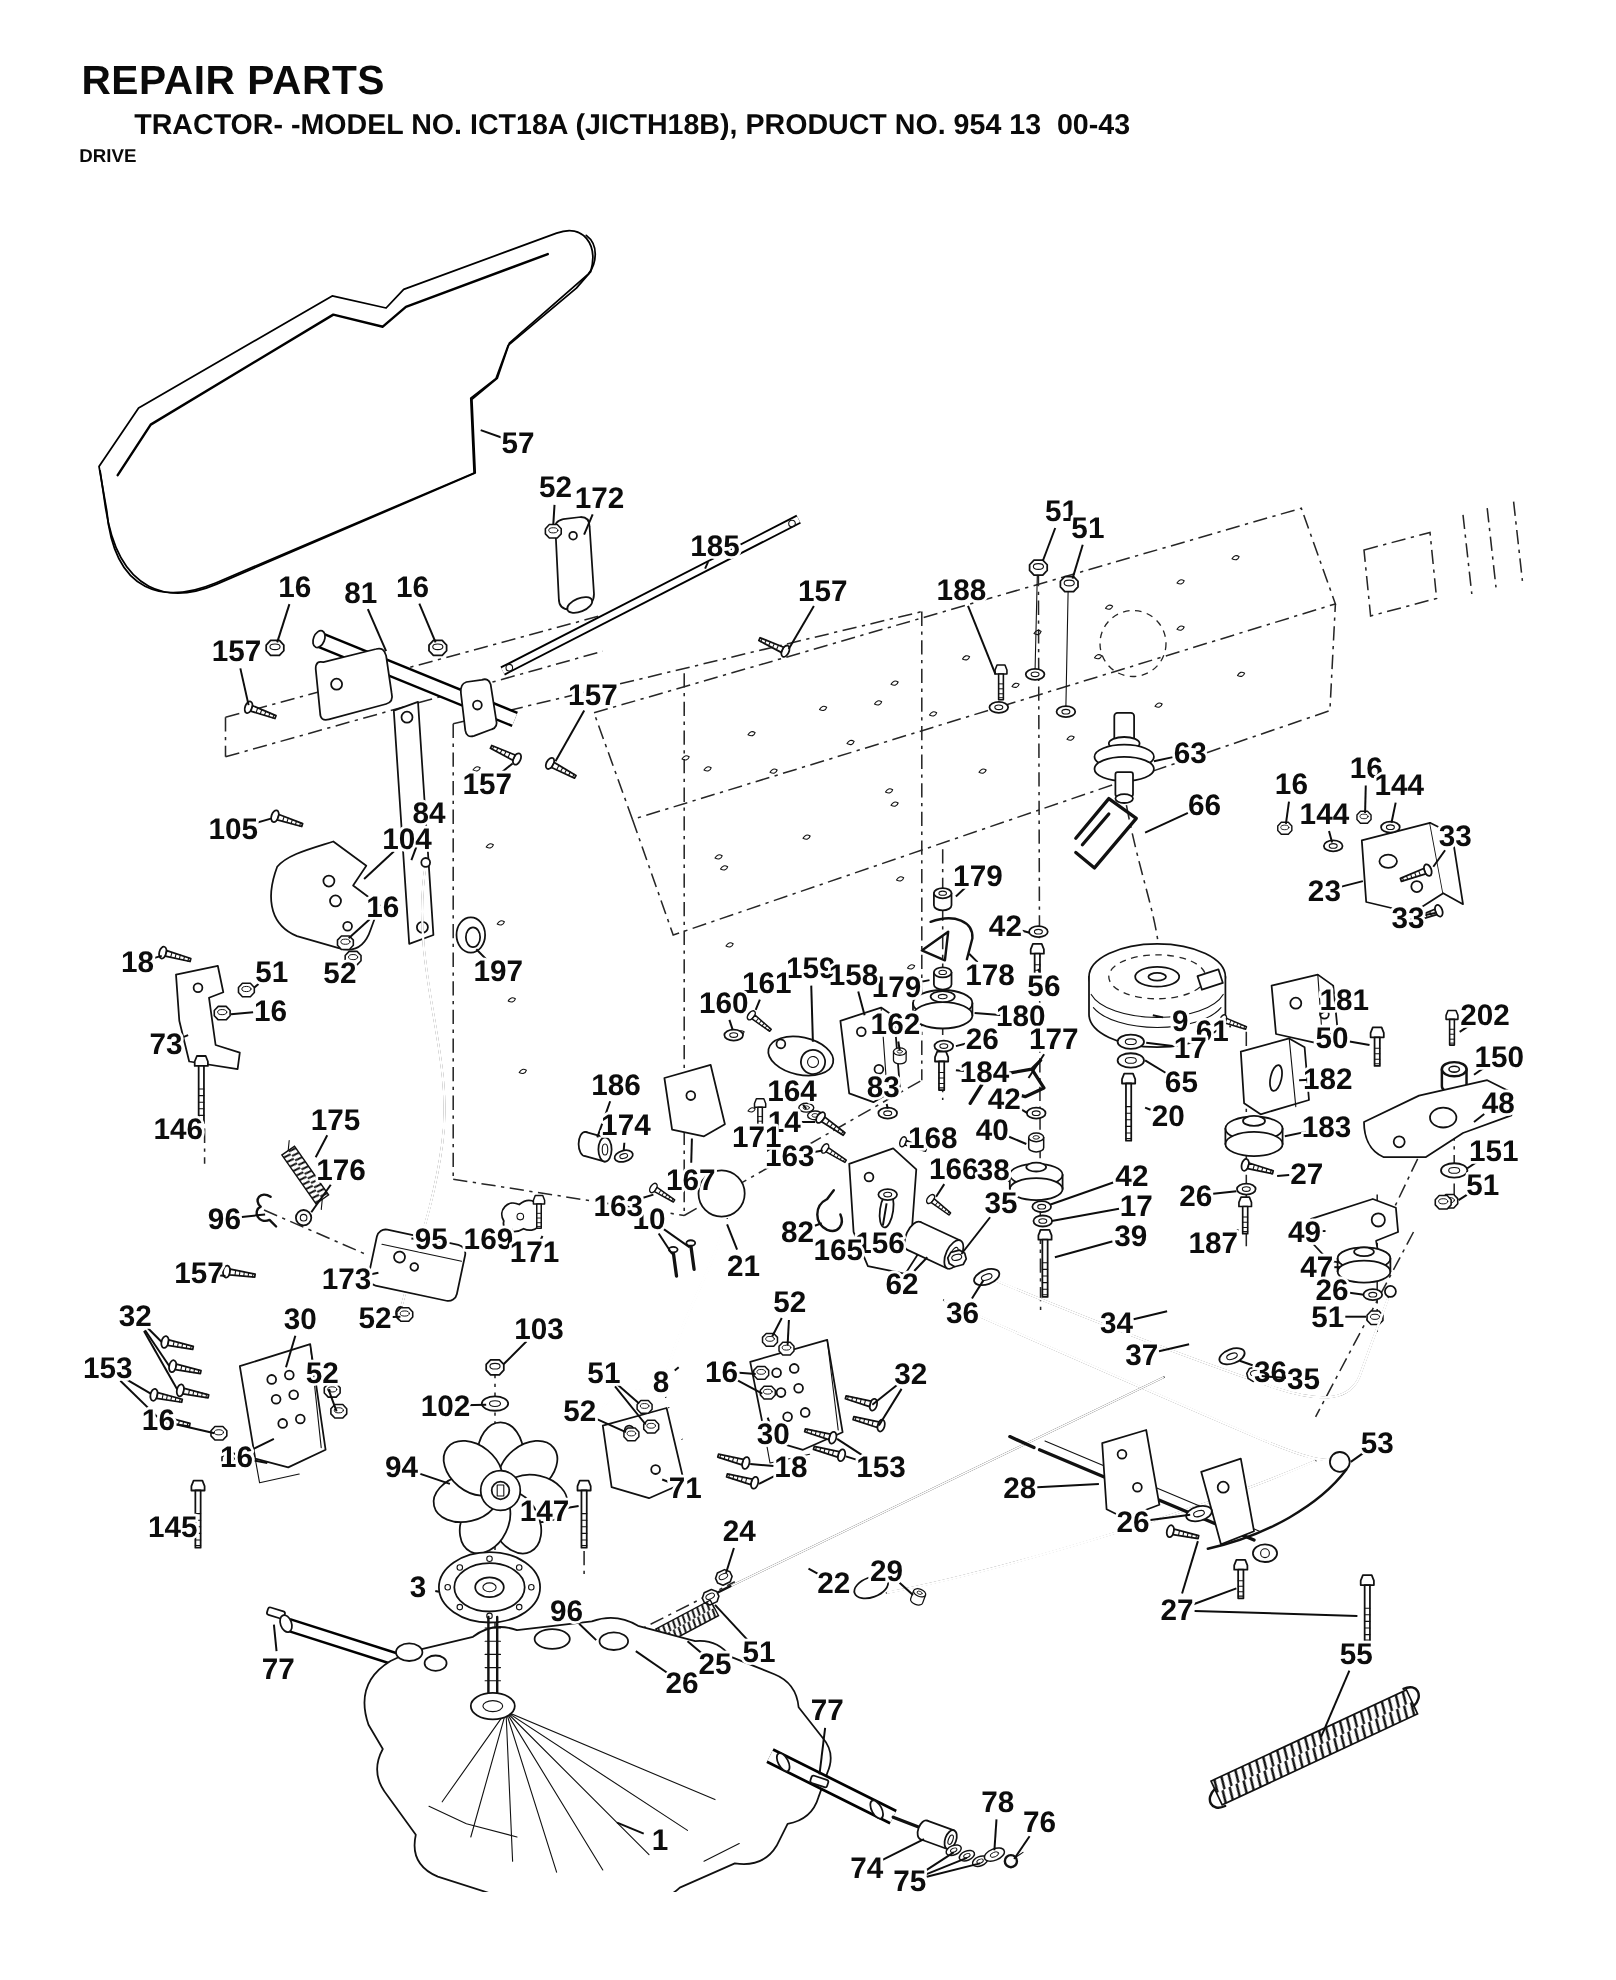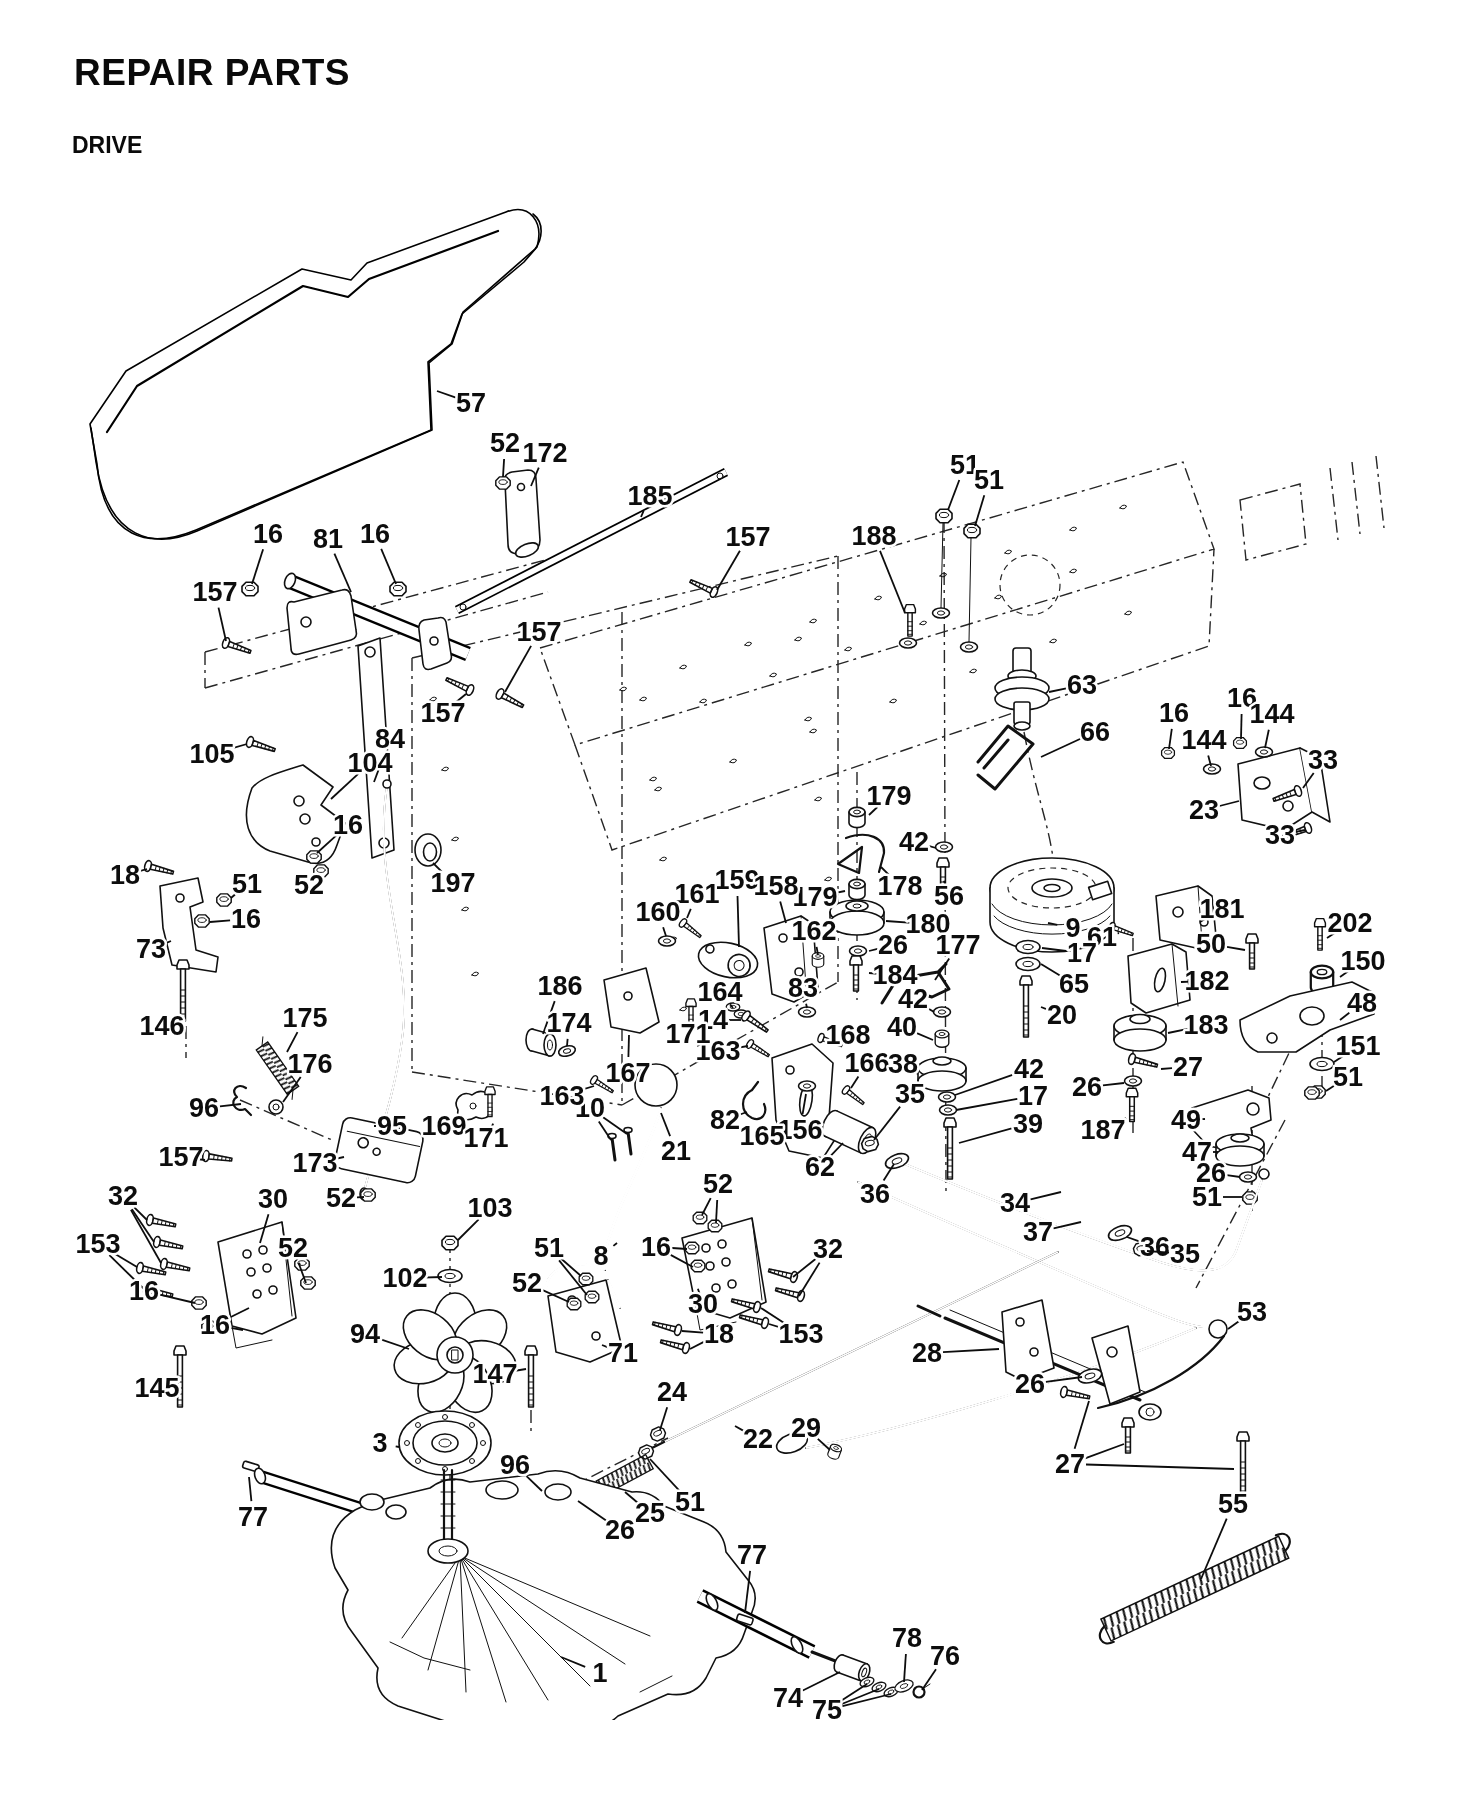--- a/index.html
+++ b/index.html
@@ -1,20 +1,20 @@
 <!DOCTYPE html>
 <html><head>
 <meta charset="utf-8">
 <style>
   html,body{margin:0;padding:0;background:#fff}
   .stage{position:relative;width:1469px;height:1720px;background:#fff;overflow:hidden;
          font-family:"Liberation Sans",sans-serif;color:#0a0a0a}
   .hdr-title{position:absolute;left:74px;top:52px;font-size:37px;font-weight:bold;letter-spacing:.5px}
   .hdr-sub{position:absolute;left:122px;top:98px;font-size:26px;font-weight:bold;white-space:pre}
-  .hdr-sec{position:absolute;left:72px;top:132px;font-size:23px;font-weight:bold}
+  .hdr-sec{position:absolute;left:72px;top:132px;font-size:17px;font-weight:bold}
   svg{position:absolute;left:0;top:0}
   svg *{vector-effect:none}
   .pf{fill:#fff;stroke:#111;stroke-width:1.6;stroke-linejoin:round;stroke-linecap:round}
   .n{fill:none;stroke:#111;stroke-width:1.6;stroke-linejoin:round;stroke-linecap:round}
   .thin{stroke-width:1}
   .w2{stroke-width:2.2}
   .w3{stroke-width:3}
   .blk{stroke:#000}
   .dash{fill:none;stroke:#262626;stroke-width:1.4;stroke-dasharray:13 5 3 5}
   .dash2{fill:none;stroke:#262626;stroke-width:1.2;stroke-dasharray:6 5}
@@ -23,20 +23,21 @@
            paint-order:stroke;stroke:#fff;stroke-width:5px;stroke-linejoin:round}
   .wm{position:absolute;left:1308px;top:1750px;font-family:"Liberation Serif",serif;
       font-weight:bold;font-size:37px;letter-spacing:-1px}
   .wm .de{font-size:16px;font-weight:bold}
 </style>
 </head>
 <body>
 
 <div class="stage">
   <div class="hdr-title">REPAIR PARTS</div>
+  <div class="hdr-sub">TRACTOR- -MODEL NO. ICT18A (JICTH18B), PRODUCT NO. 954 13  00-43</div>
   <div class="hdr-sec">DRIVE</div>
 
   <svg width="1469" height="1800" viewBox="0 0 1469 1800">
     <defs>
       <pattern id="coil" width="7" height="26" patternUnits="userSpaceOnUse">
         <path d="M1,26 L6,0" stroke="#111" stroke-width="2.2" fill="none"></path>
       </pattern>
       <pattern id="coil2" width="5" height="18" patternUnits="userSpaceOnUse">
         <path d="M1,18 L4,0" stroke="#111" stroke-width="1.8" fill="none"></path>
       </pattern>

